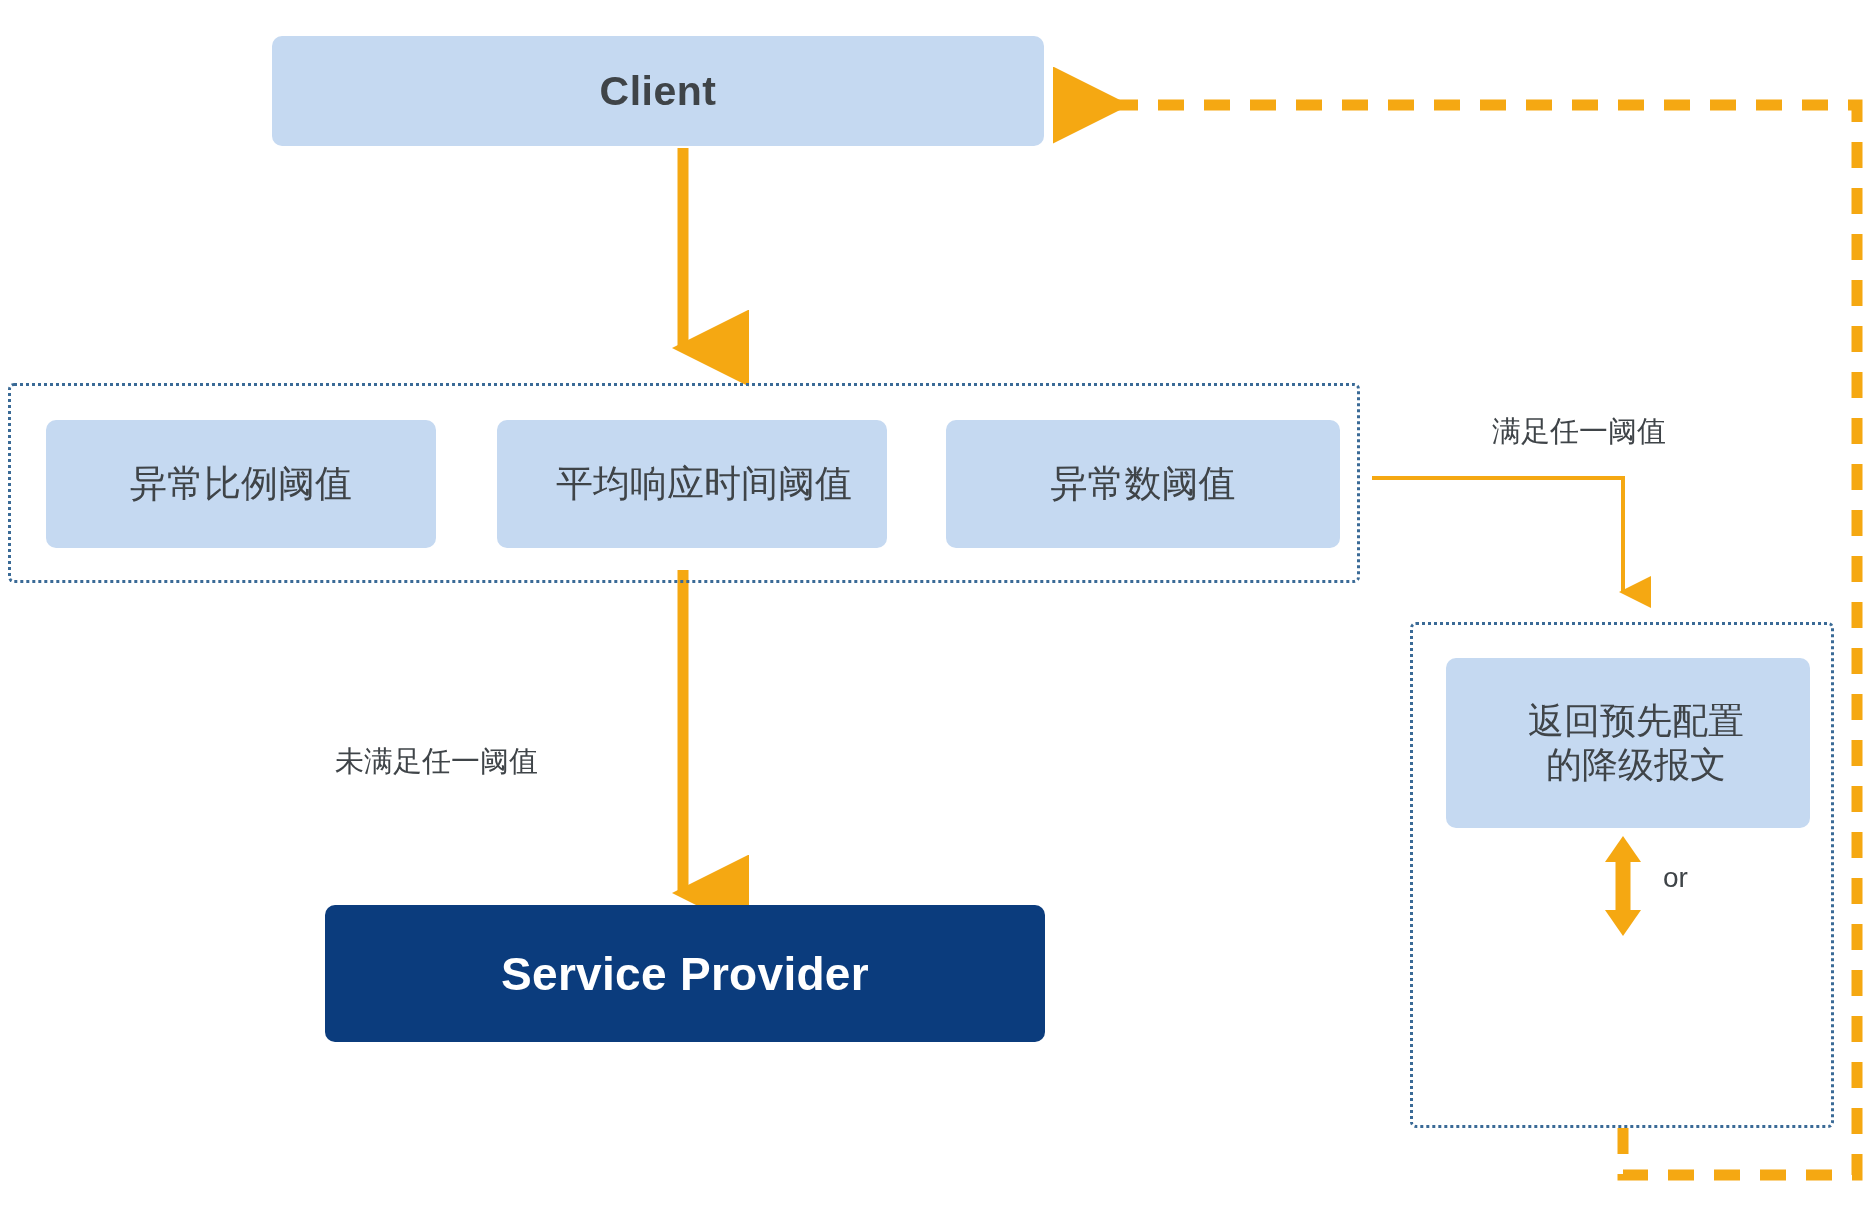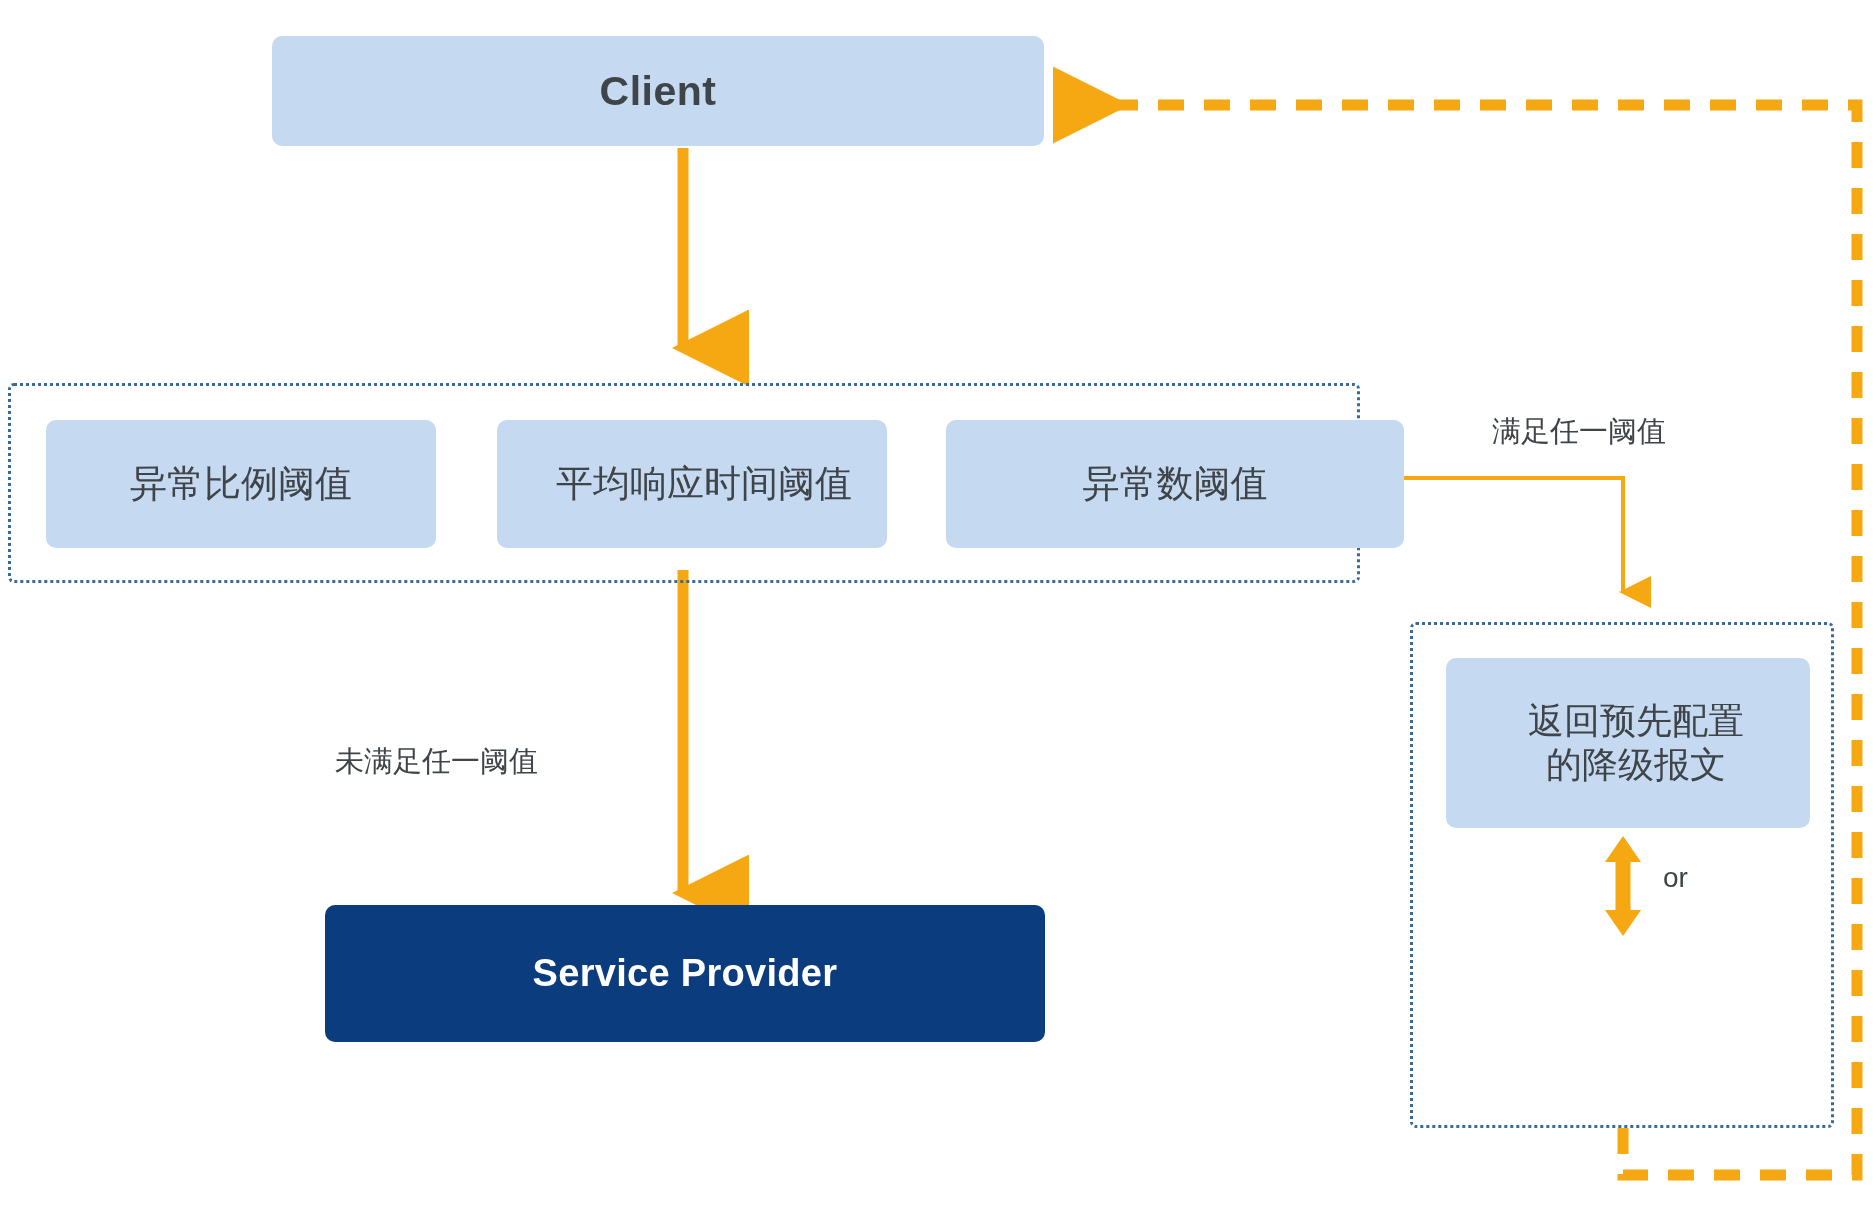--- a/index.html
+++ b/index.html
@@ -51,42 +51,42 @@
     font-size: 41px;
     font-weight: bold;
     letter-spacing: 0.5px;
     margin-top: 8px;
   }
   .service-box {
     left: 325px;
     top: 905px;
     width: 720px;
     height: 137px;
-    font-size: 38px;
+    font-size: 46px;
     font-weight: bold;
     letter-spacing: 0.3px;
   }
   .threshold-container {
     position: absolute;
     left: 8px;
     top: 383px;
     width: 1352px;
     height: 200px;
     border: 3px dotted #3a6a96;
     border-radius: 6px;
     box-sizing: border-box;
   }
   .th-box {
     top: 420px;
     height: 128px;
     font-size: 37px;
   }
   .th1 { left: 46px;  width: 390px; }
   .th2 { left: 497px; width: 390px; padding-left: 24px; }
-  .th3 { left: 946px; width: 458px; }
+  .th3 { left: 946px; width: 394px; }
 
   .degrade-container {
     position: absolute;
     left: 1410px;
     top: 622px;
     width: 424px;
     height: 506px;
     border: 3px dotted #3a6a96;
     border-radius: 6px;
     box-sizing: border-box;

